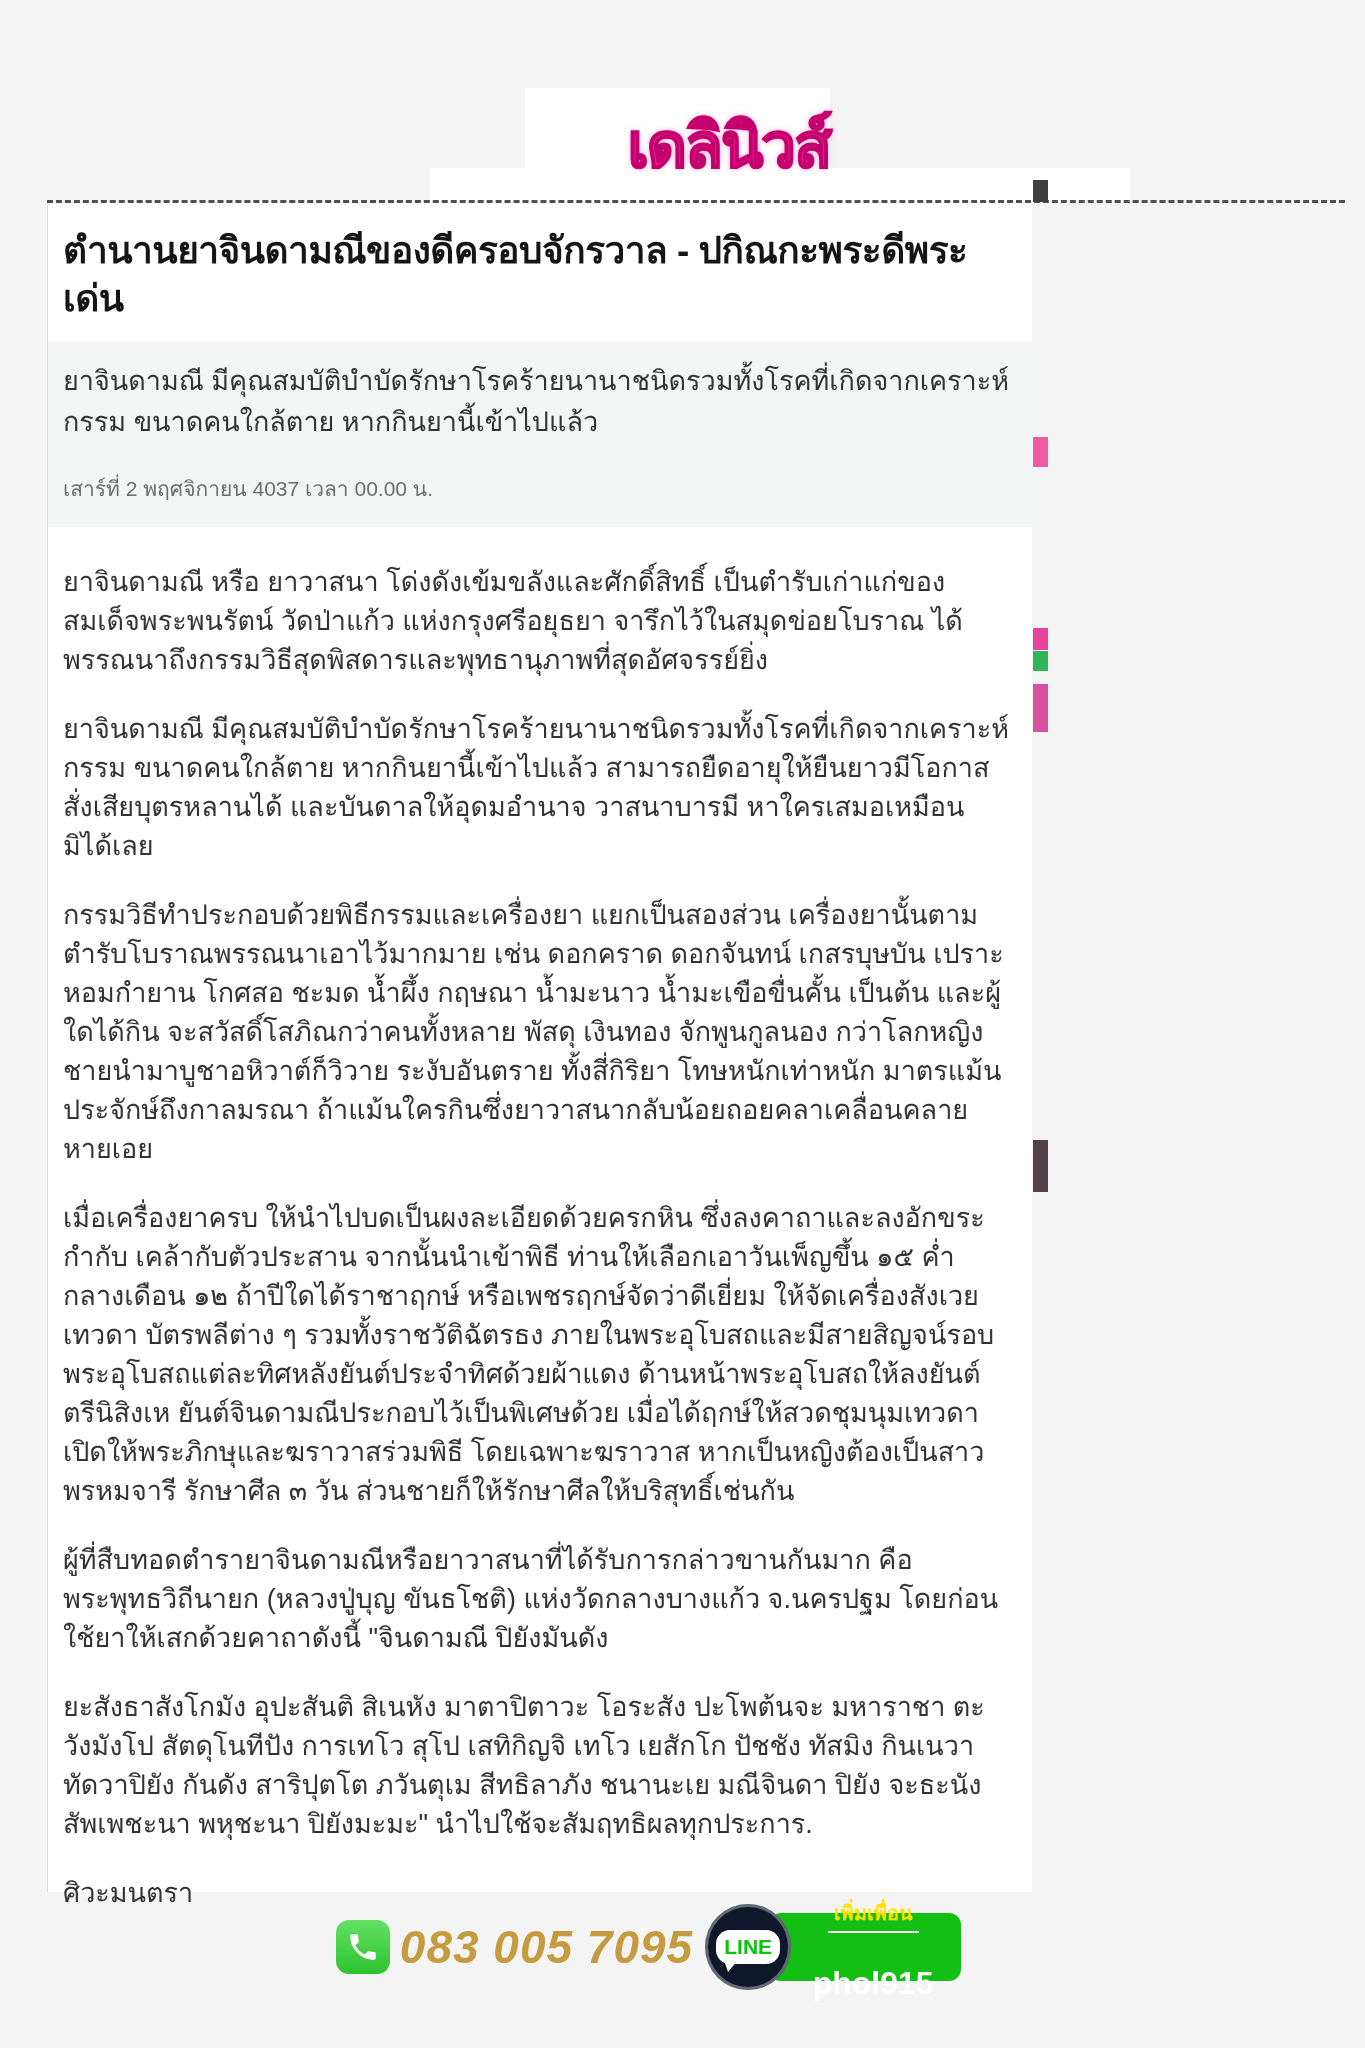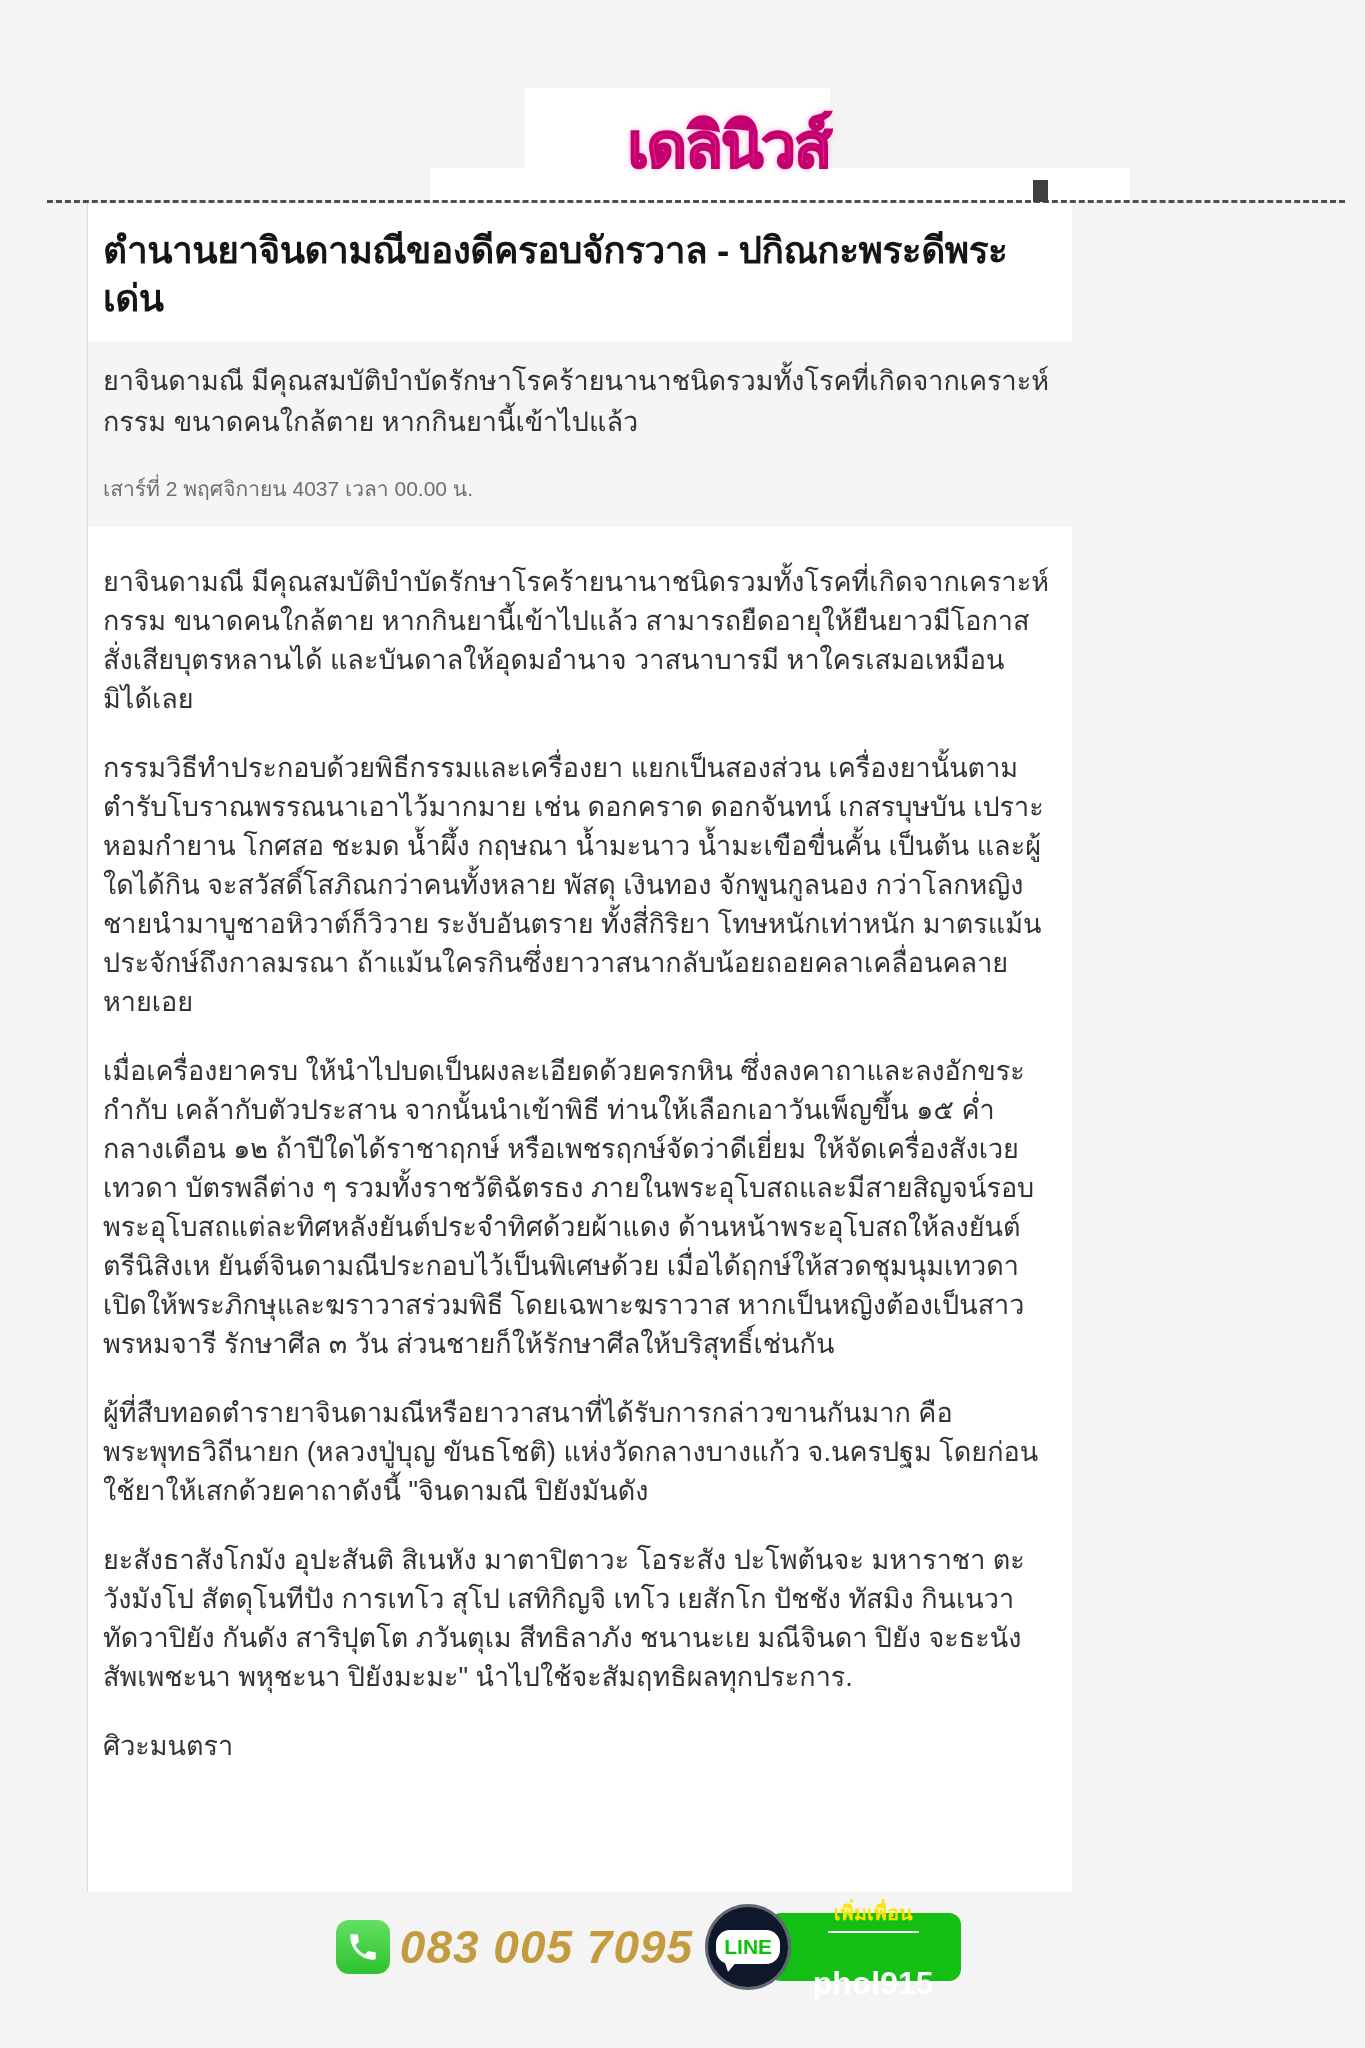--- a/index.html
+++ b/index.html
@@ -21,21 +21,20 @@
   }
   
   .dashed-sep{position:absolute;left:47px;top:200px;width:1298px;height:0;border-top:3px dashed #4f4f4f;}
   
   .frag{position:absolute;left:1033px;width:15px;}
   
   .card{
     position:absolute;left:47px;top:203px;width:985px;height:1689px;
     background:#ffffff;border-left:1px solid #dcdcdc;box-sizing:border-box;
     padding:0 20px 0 13px;
-    margin-left:40px;
   }
   .headline{
     margin:24px 2px 18px 2px;
     font-size:37px;font-weight:bold;color:#151515;line-height:1.3;letter-spacing:-0.5px;
   }
   .summary-box{
     background:#f4f5f5;margin:0 -20px 0 -13px;padding:20px 22px 22px 15px;
   }
   .lead{font-size:27px;color:#333;line-height:1.5;margin:0 0 30px 0;max-width:960px;}
   .pub-date{font-size:21px;color:#6e6e6e;}
@@ -110,20 +109,21 @@
 
 <div class="card">
   <h1 class="headline">ตำนานยาจินดามณีของดีครอบจักรวาล - ปกิณกะพระดีพระเด่น</h1>
 
   <div class="summary-box">
     <p class="lead">ยาจินดามณี มีคุณสมบัติบำบัดรักษาโรคร้ายนานาชนิดรวมทั้งโรคที่เกิดจากเคราะห์กรรม ขนาดคนใกล้ตาย หากกินยานี้เข้าไปแล้ว</p>
     <div class="pub-date">เสาร์ที่ 2 พฤศจิกายน 4037 เวลา 00.00 น.</div>
   </div>
 
   <div class="article-body">
+    <p>ยาจินดามณี หรือ ยาวาสนา โด่งดังเข้มขลังและศักดิ์สิทธิ์ เป็นตำรับเก่าแก่ของ สมเด็จพระพนรัตน์ วัดป่าแก้ว แห่งกรุงศรีอยุธยา จารึกไว้ในสมุดข่อยโบราณ ได้พรรณนาถึงกรรมวิธีสุดพิสดารและพุทธานุภาพที่สุดอัศจรรย์ยิ่ง</p>
     <p>ยาจินดามณี มีคุณสมบัติบำบัดรักษาโรคร้ายนานาชนิดรวมทั้งโรคที่เกิดจากเคราะห์กรรม ขนาดคนใกล้ตาย หากกินยานี้เข้าไปแล้ว สามารถยืดอายุให้ยืนยาวมีโอกาสสั่งเสียบุตรหลานได้ และบันดาลให้อุดมอำนาจ วาสนาบารมี หาใครเสมอเหมือนมิได้เลย</p>
     <p>กรรมวิธีทำประกอบด้วยพิธีกรรมและเครื่องยา แยกเป็นสองส่วน เครื่องยานั้นตามตำรับโบราณพรรณนาเอาไว้มากมาย เช่น ดอกคราด ดอกจันทน์ เกสรบุษบัน เปราะหอมกำยาน โกศสอ ชะมด น้ำผึ้ง กฤษณา น้ำมะนาว น้ำมะเขือขื่นคั้น เป็นต้น และผู้ใดได้กิน จะสวัสดิ์โสภิณกว่าคนทั้งหลาย พัสดุ เงินทอง จักพูนกูลนอง กว่าโลกหญิงชายนำมาบูชาอหิวาต์ก็วิวาย ระงับอันตราย ทั้งสี่กิริยา โทษหนักเท่าหนัก มาตรแม้นประจักษ์ถึงกาลมรณา ถ้าแม้นใครกินซึ่งยาวาสนากลับน้อยถอยคลาเคลื่อนคลายหายเอย</p>
     <p>เมื่อเครื่องยาครบ ให้นำไปบดเป็นผงละเอียดด้วยครกหิน ซึ่งลงคาถาและลงอักขระกำกับ เคล้ากับตัวประสาน จากนั้นนำเข้าพิธี ท่านให้เลือกเอาวันเพ็ญขึ้น ๑๕ ค่ำ กลางเดือน ๑๒ ถ้าปีใดได้ราชาฤกษ์ หรือเพชรฤกษ์จัดว่าดีเยี่ยม ให้จัดเครื่องสังเวยเทวดา บัตรพลีต่าง ๆ รวมทั้งราชวัติฉัตรธง ภายในพระอุโบสถและมีสายสิญจน์รอบพระอุโบสถแต่ละทิศหลังยันต์ประจำทิศด้วยผ้าแดง ด้านหน้าพระอุโบสถให้ลงยันต์ตรีนิสิงเห ยันต์จินดามณีประกอบไว้เป็นพิเศษด้วย เมื่อได้ฤกษ์ให้สวดชุมนุมเทวดา เปิดให้พระภิกษุและฆราวาสร่วมพิธี โดยเฉพาะฆราวาส หากเป็นหญิงต้องเป็นสาวพรหมจารี รักษาศีล ๓ วัน ส่วนชายก็ให้รักษาศีลให้บริสุทธิ์เช่นกัน</p>
     <p>ผู้ที่สืบทอดตำรายาจินดามณีหรือยาวาสนาที่ได้รับการกล่าวขานกันมาก คือ พระพุทธวิถีนายก (หลวงปู่บุญ ขันธโชติ) แห่งวัดกลางบางแก้ว จ.นครปฐม โดยก่อนใช้ยาให้เสกด้วยคาถาดังนี้ "จินดามณี ปิยังมันดัง</p>
     <p>ยะสังธาสังโกมัง อุปะสันติ สิเนหัง มาตาปิตาวะ โอระสัง ปะโพต้นจะ มหาราชา ตะวังมังโป สัตดุโนทีปัง การเทโว สุโป เสทิกิญจิ เทโว เยสักโก ปัชชัง ทัสมิง กินเนวา ทัดวาปิยัง กันดัง สาริปุตโต ภวันตุเม สีทธิลาภัง ชนานะเย มณีจินดา ปิยัง จะธะนัง สัพเพชะนา พหุชะนา ปิยังมะมะ" นำไปใช้จะสัมฤทธิผลทุกประการ.</p>
     <p>ศิวะมนตรา</p>
   </div>
 
 </div>
 

